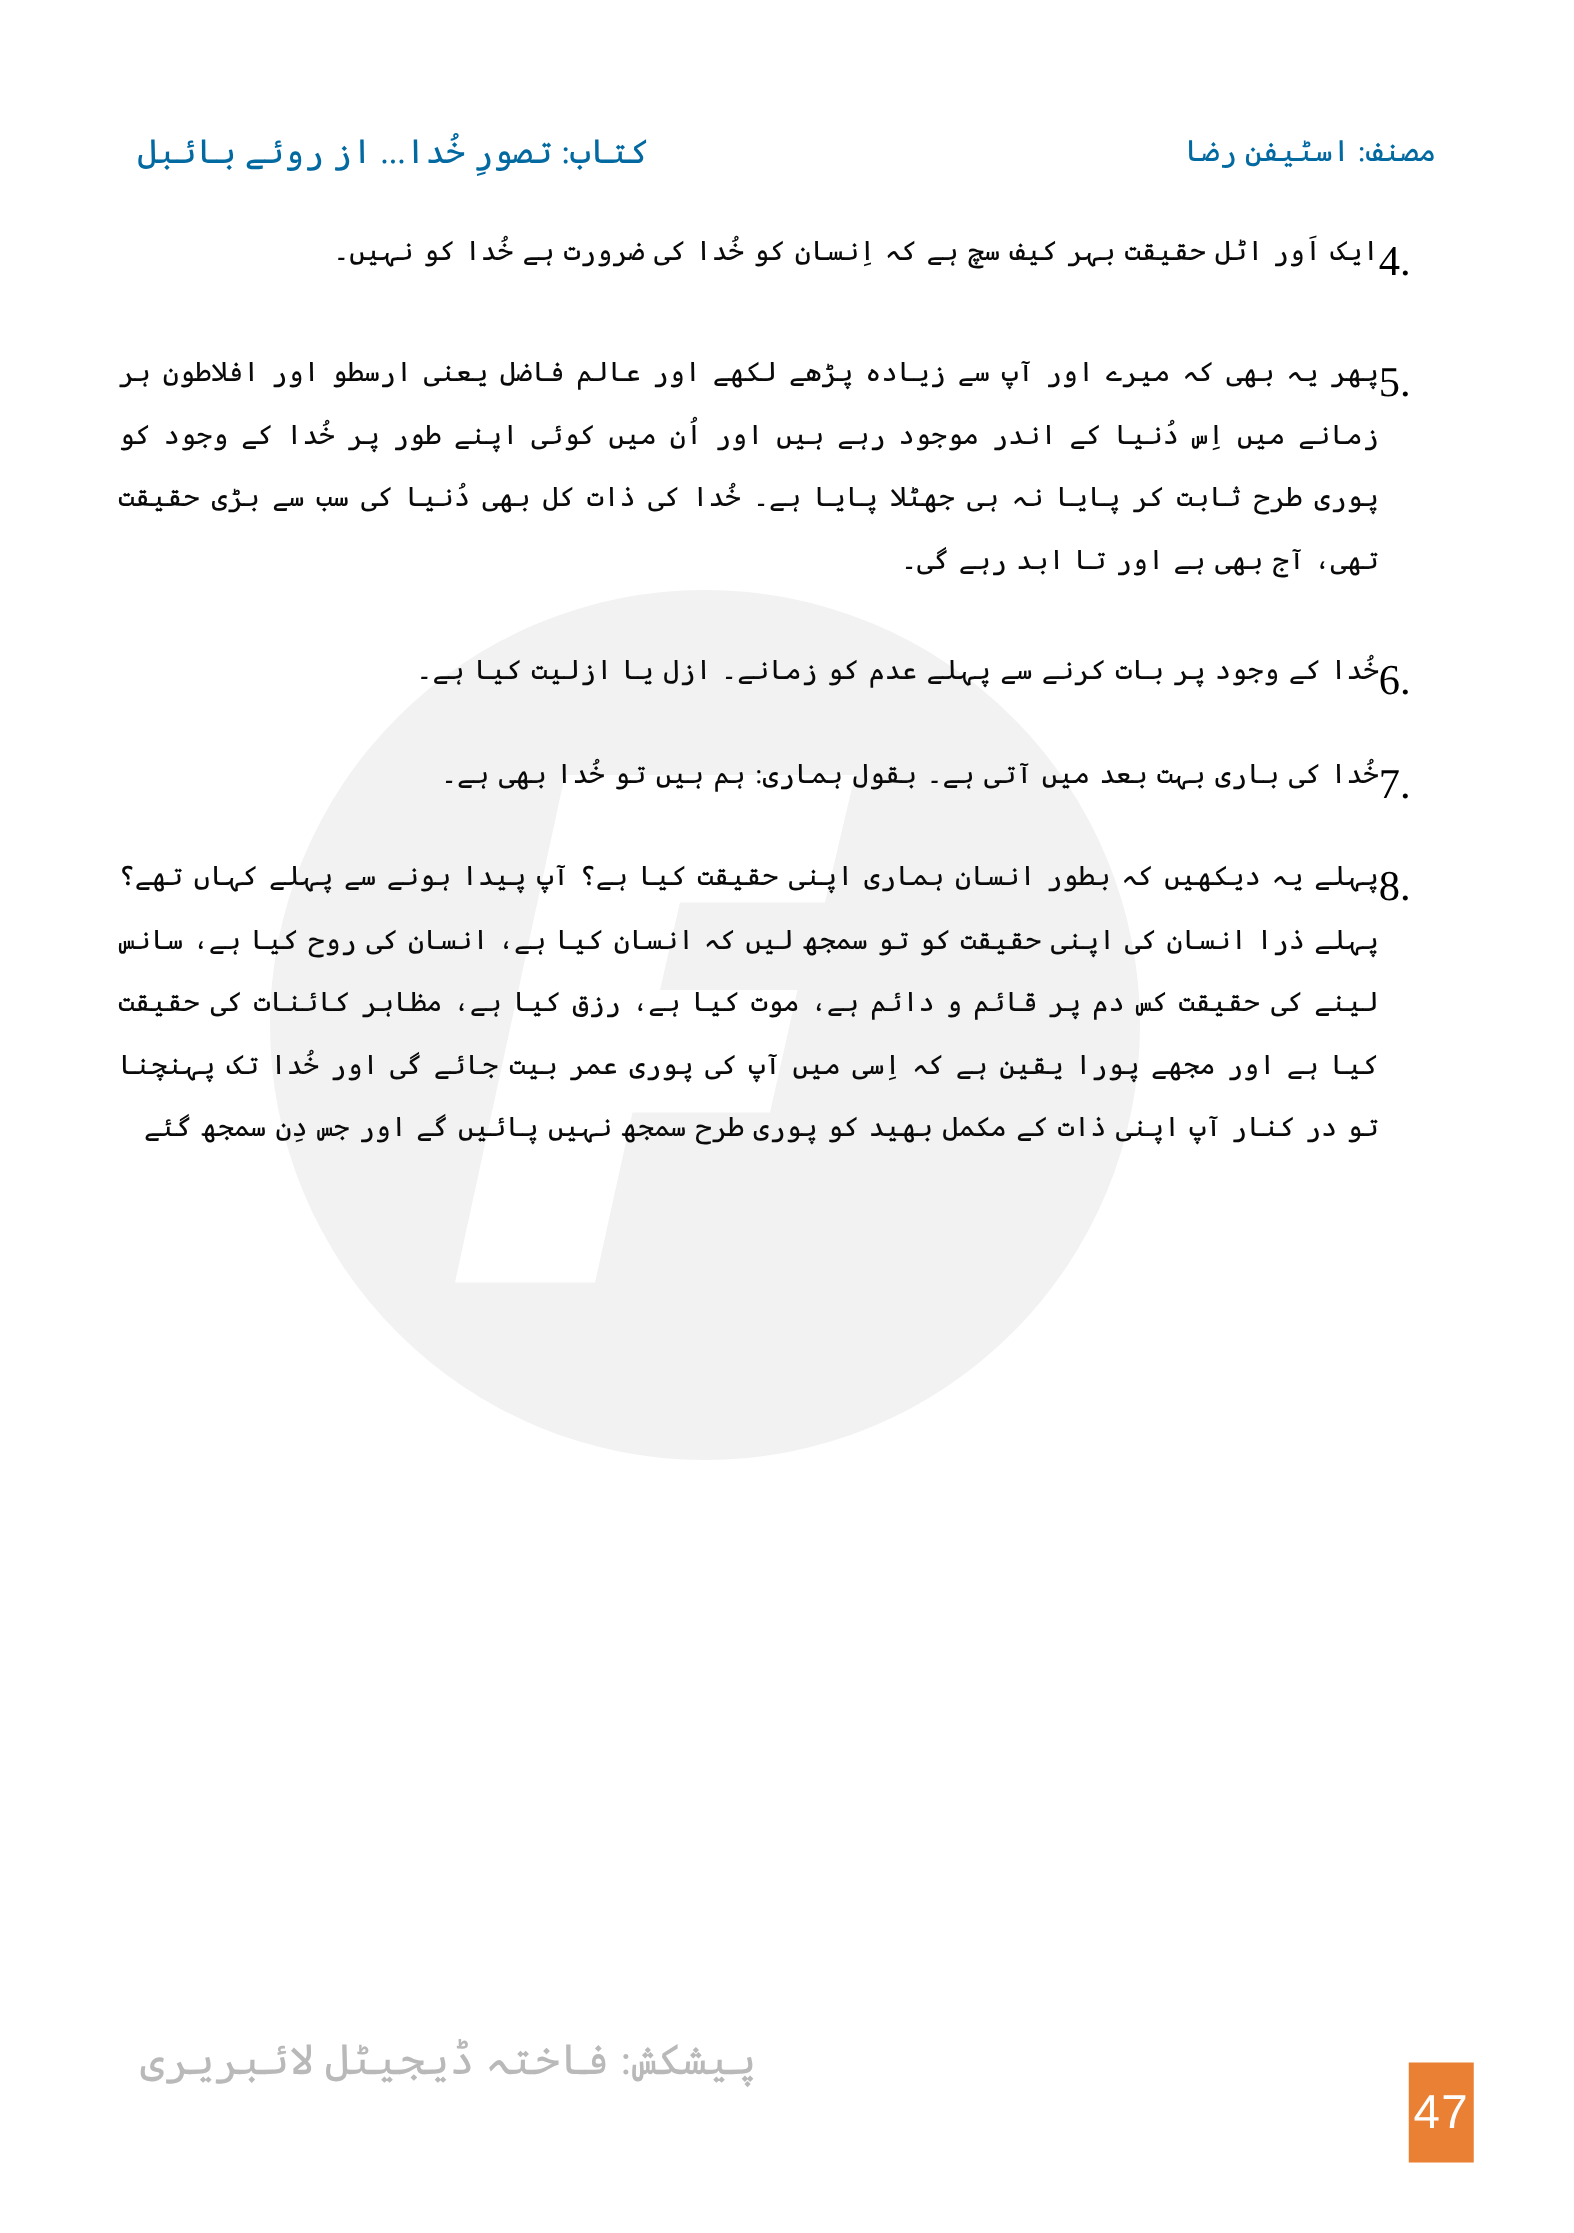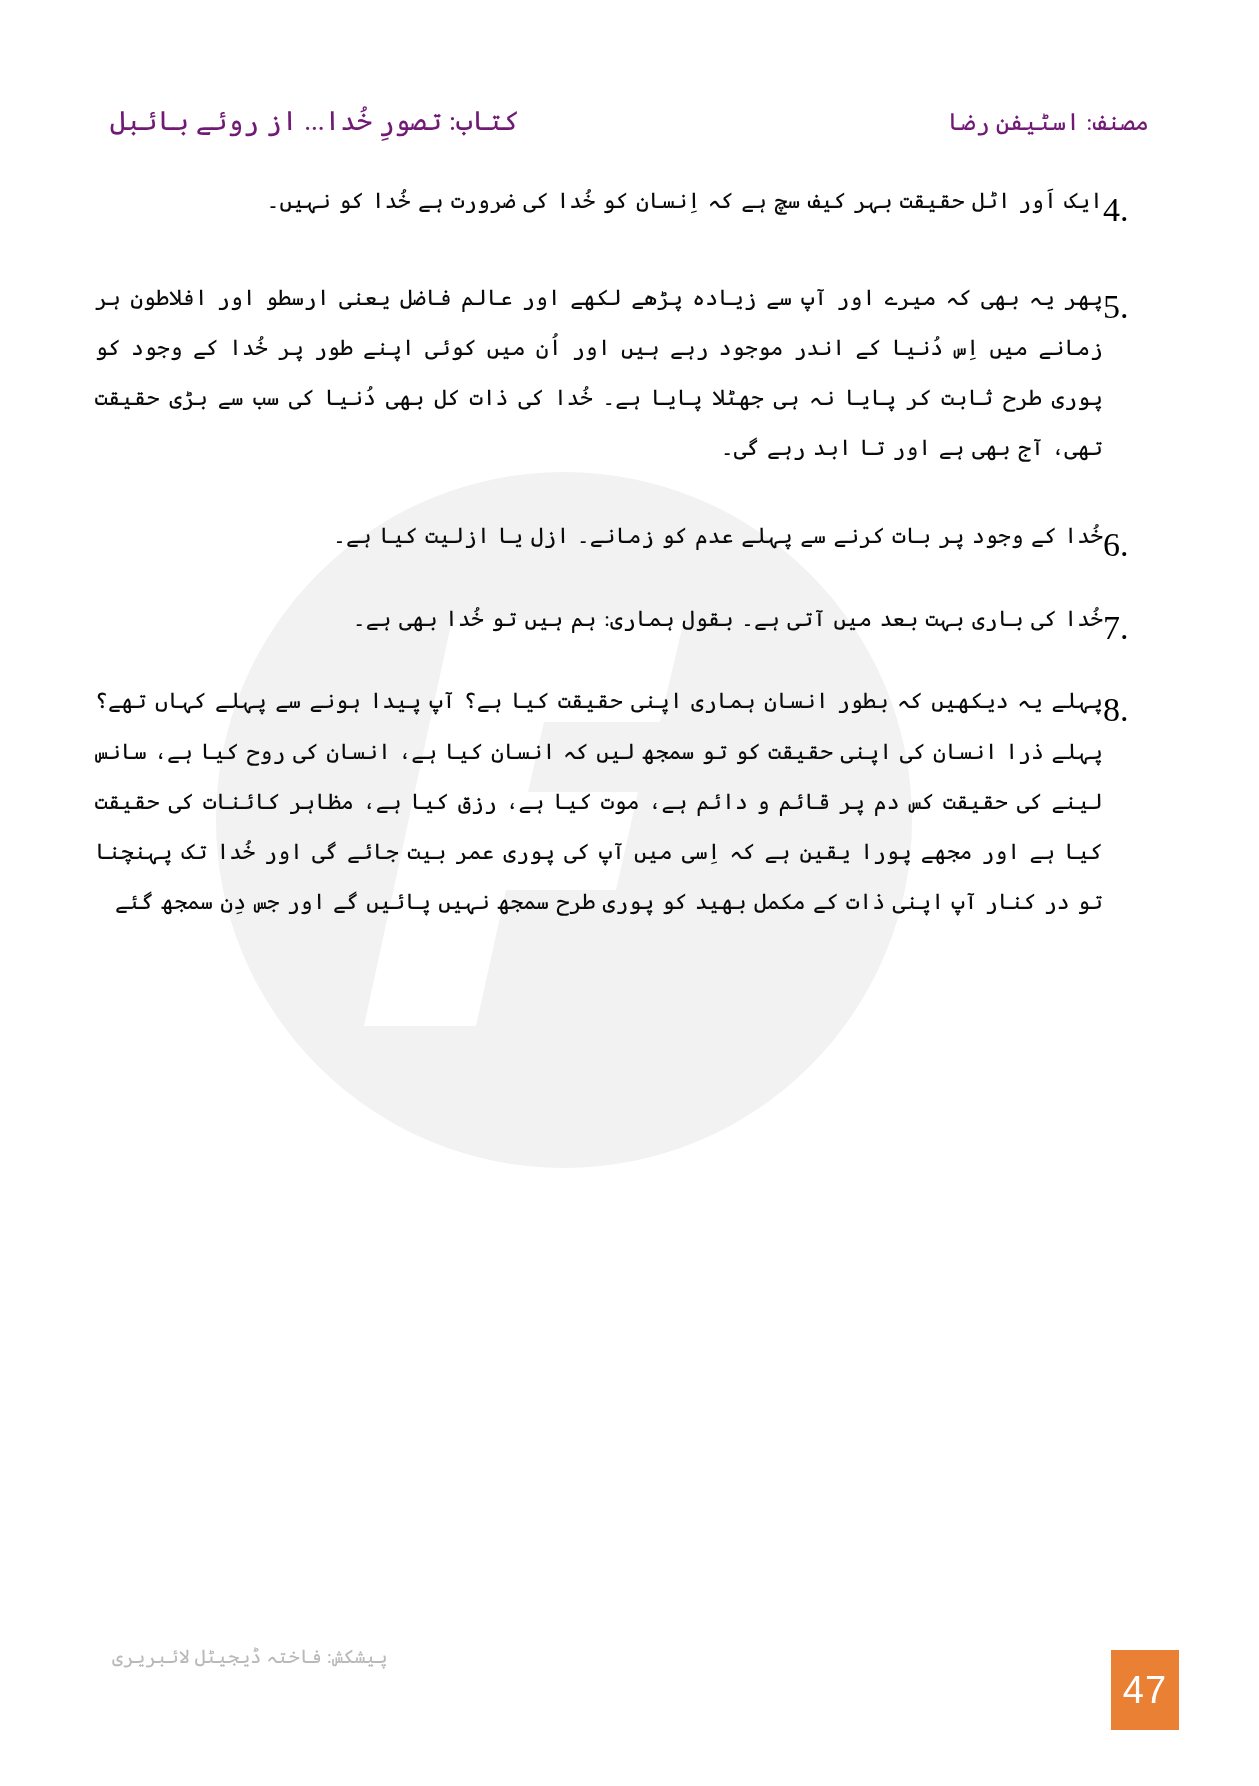--- a/index.html
+++ b/index.html
@@ -37,21 +37,21 @@
     right: 110px;
     height: 52px;
     display: flex;
     flex-direction: row-reverse;
     justify-content: space-between;
     align-items: center;
     z-index: 2;
   }
   .header-title,
   .header-author {
-    color: #701a75;
+    color: #0369a1;
     font-size: 27px;
     line-height: 1.45;
     white-space: nowrap;
     font-family: "Liberation Serif", "DejaVu Serif", serif;
     direction: rtl;
   }
   .header-title { letter-spacing: 0.5px; }
   .header-author { font-size: 24px; margin-left: 24px; }
 
   
@@ -109,31 +109,31 @@
     left: 0;
     width: 1259px;
     height: 180px;
     z-index: 2;
   }
   .footer-credit {
     position: absolute;
     left: 112px;
     bottom: 118px;
     color: #b9b9b9;
-    font-size: 19px;
+    font-size: 34px;
     direction: rtl;
     white-space: nowrap;
     font-family: "Liberation Serif", "DejaVu Serif", serif;
     text-align: center;
   }
   .page-badge {
     position: absolute;
     right: 80px;
     bottom: 56px;
-    width: 68px;
+    width: 52px;
     height: 80px;
     display: flex;
     align-items: center;
     justify-content: center;
     color: #ffffff;
     font-size: 38px;
     letter-spacing: 1px;
     direction: ltr;
     font-family: "Liberation Sans", sans-serif;
   }

